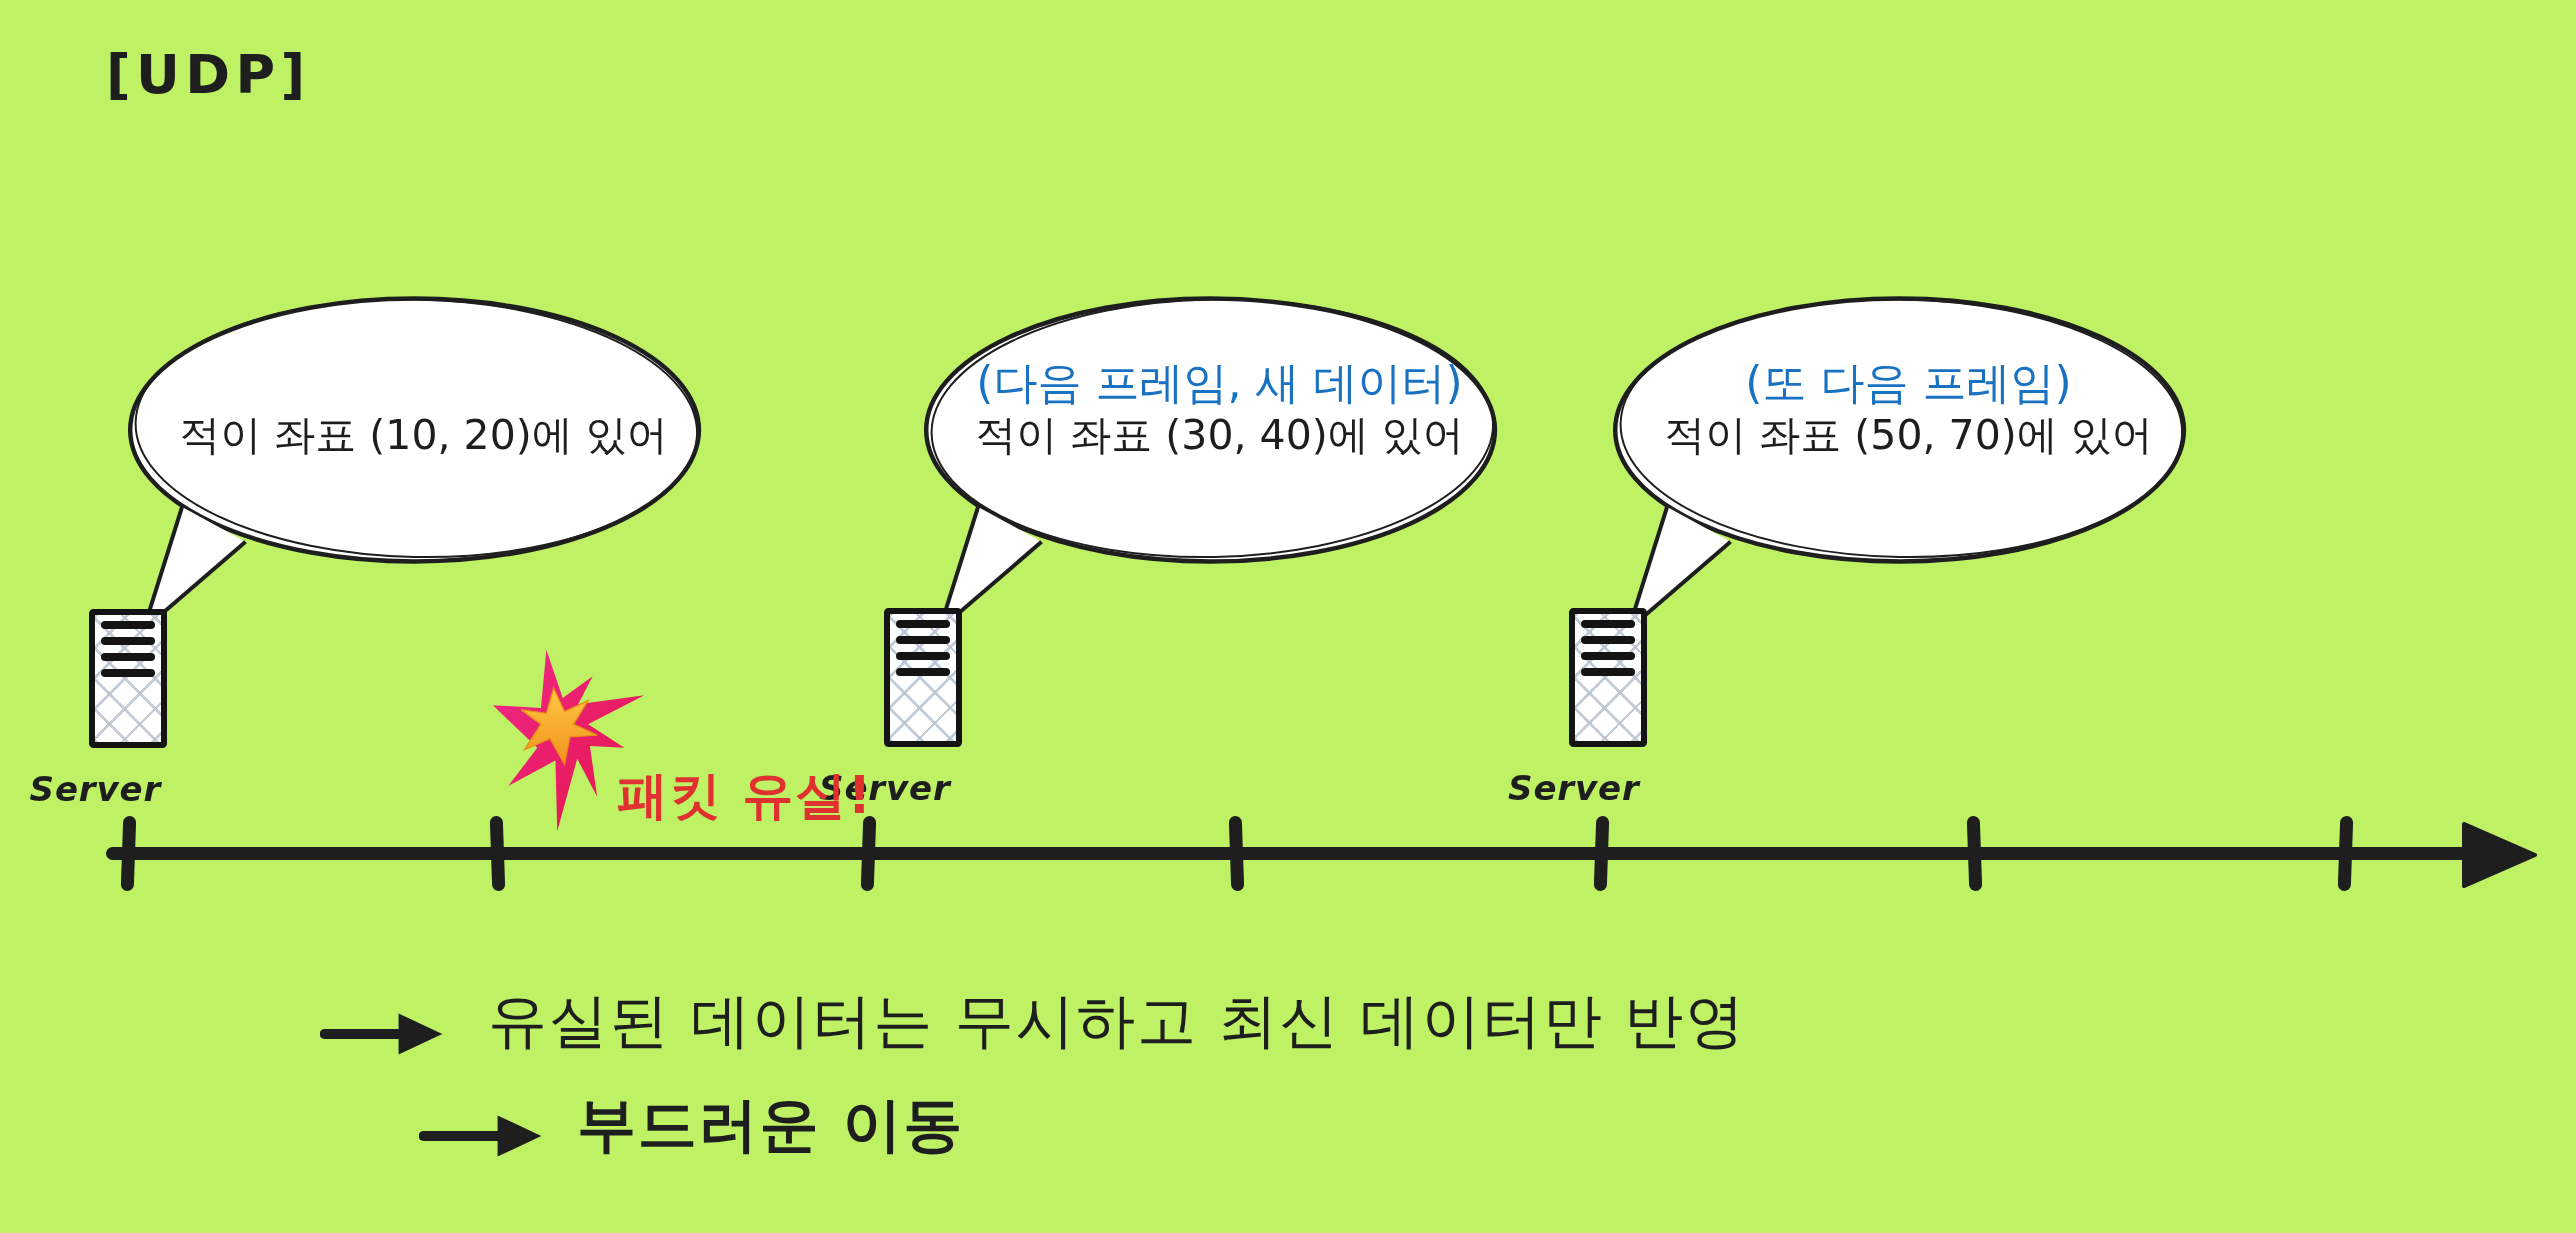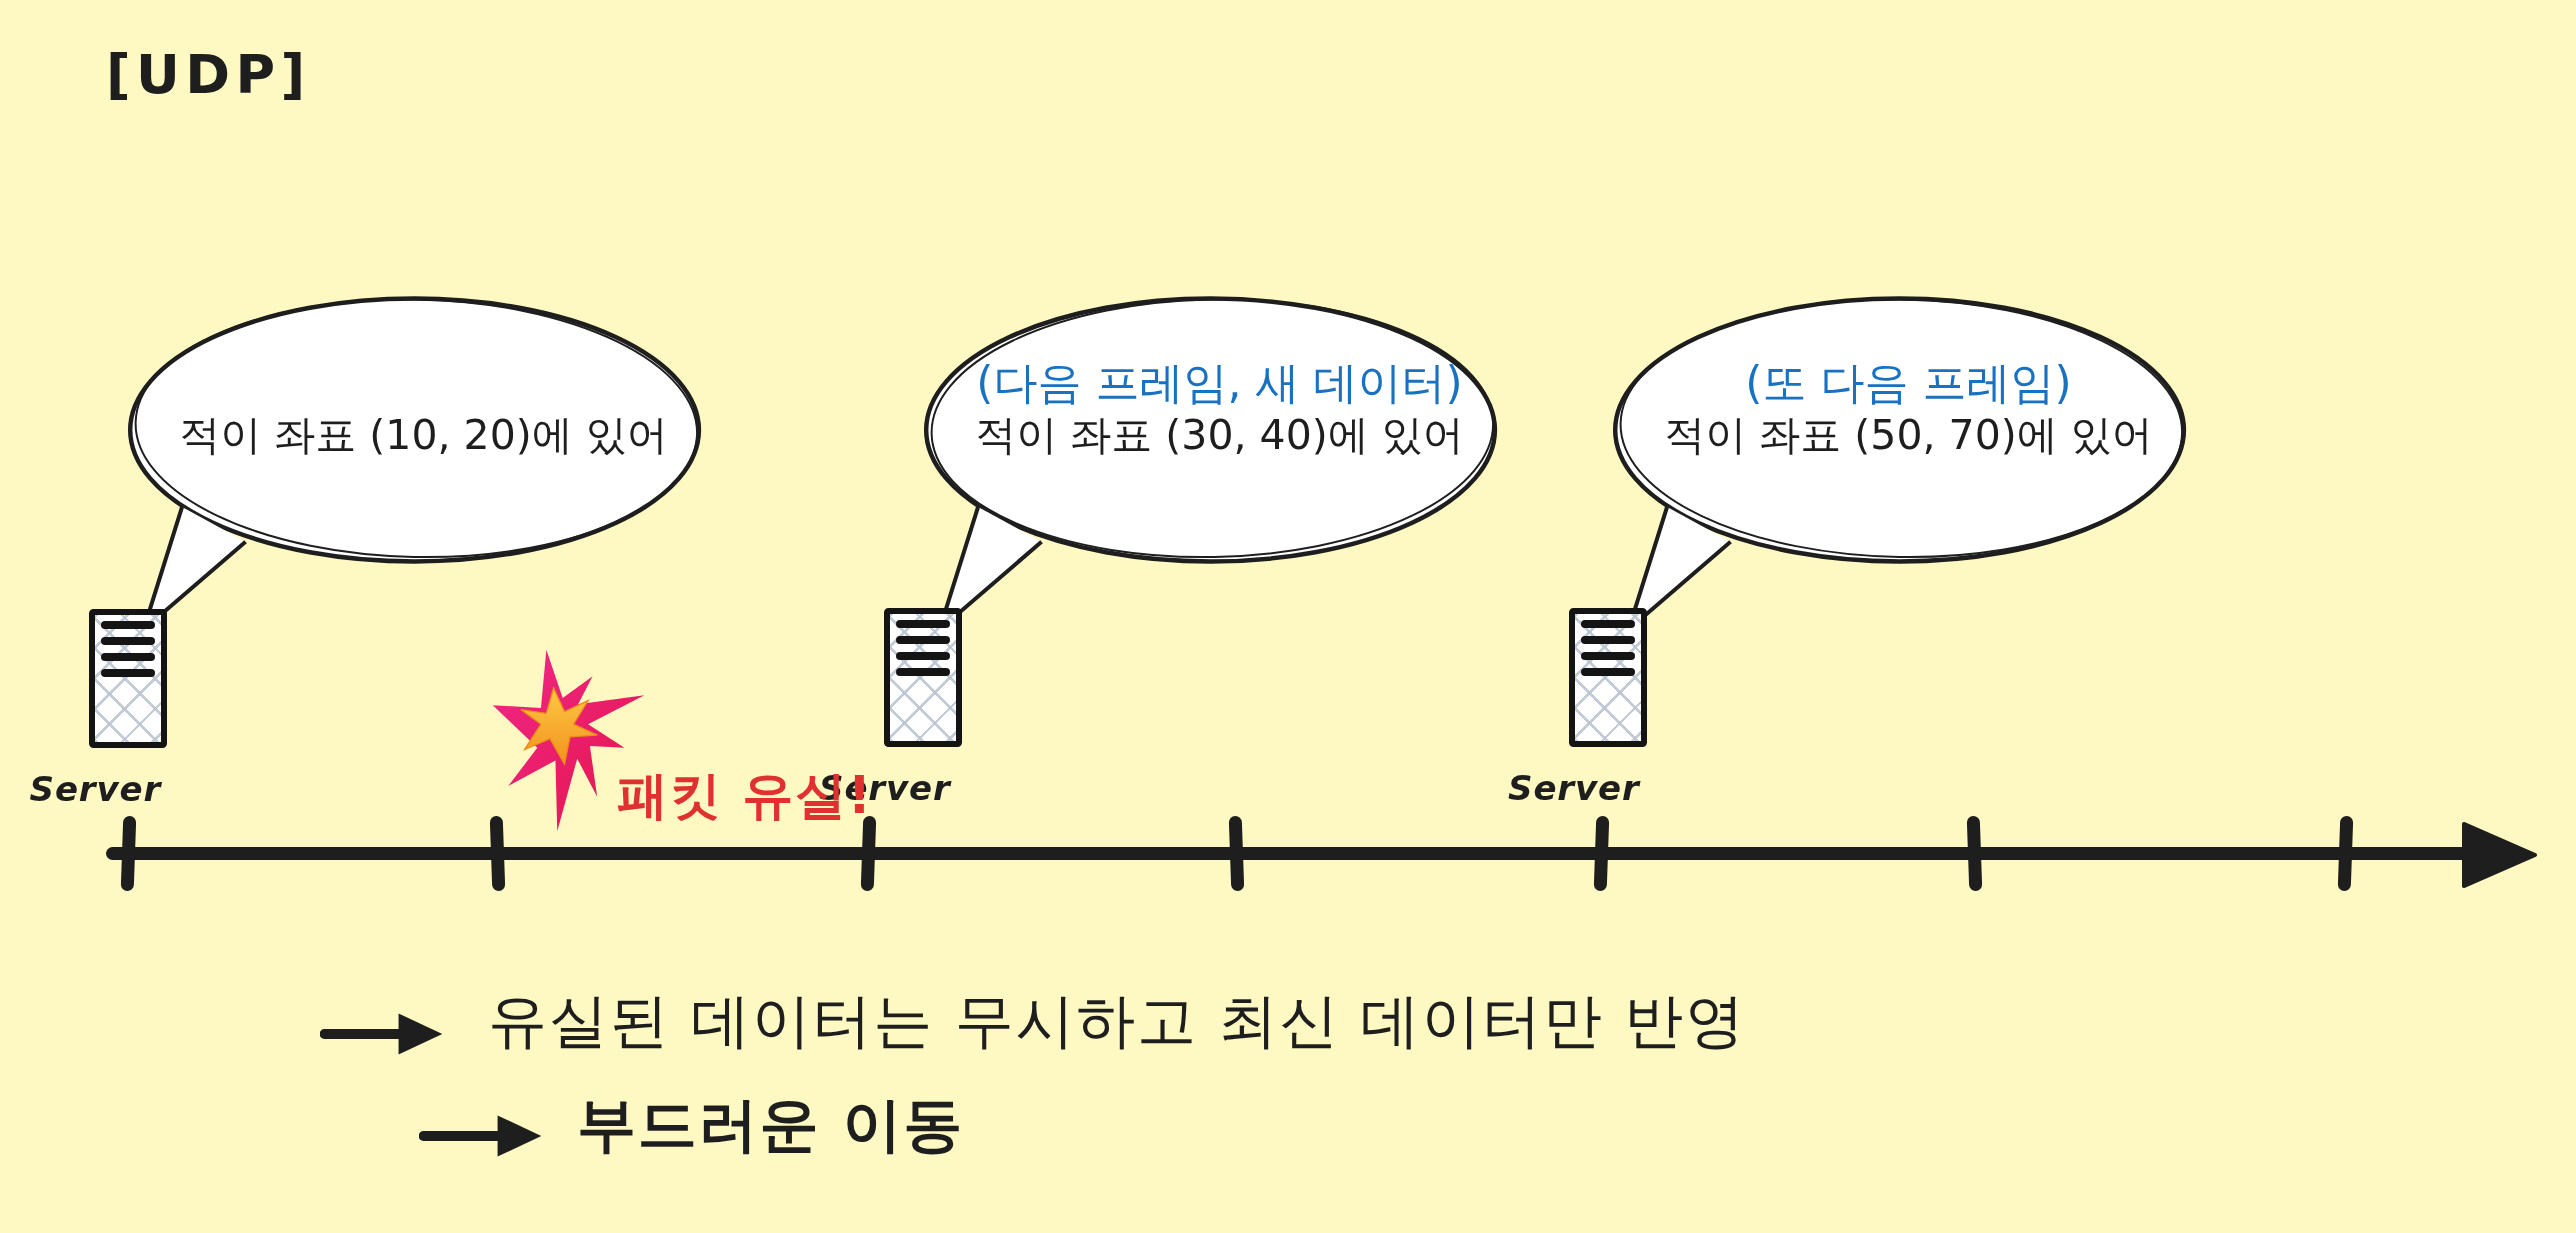--- a/index.html
+++ b/index.html
@@ -1,17 +1,17 @@
 <!DOCTYPE html>
 <html style="font-size:14.3px"><head>
 <meta charset="utf-8">
 <style>
   html,body{margin:0;padding:0;background:#fff;}
   .canvas{
-    position:relative;width:2576px;height:1234px;background:#fef9c3;overflow:hidden;
+    position:relative;width:2576px;height:1234px;background:#bef264;overflow:hidden;
     font-family:"DejaVu Sans","Liberation Sans",sans-serif;color:#1e1e1e;
   }
   .title{
     position:absolute;left:106px;top:43px;font-size:54px;font-weight:600;letter-spacing:5.4px;
   }
   
   .bubble{position:absolute;width:617px;height:358px;}
   .bubble svg{position:absolute;left:0;top:0;}
   .bubble-text{
     position:absolute;left:40px;right:40px;top:72px;text-align:center;line-height:52px;

